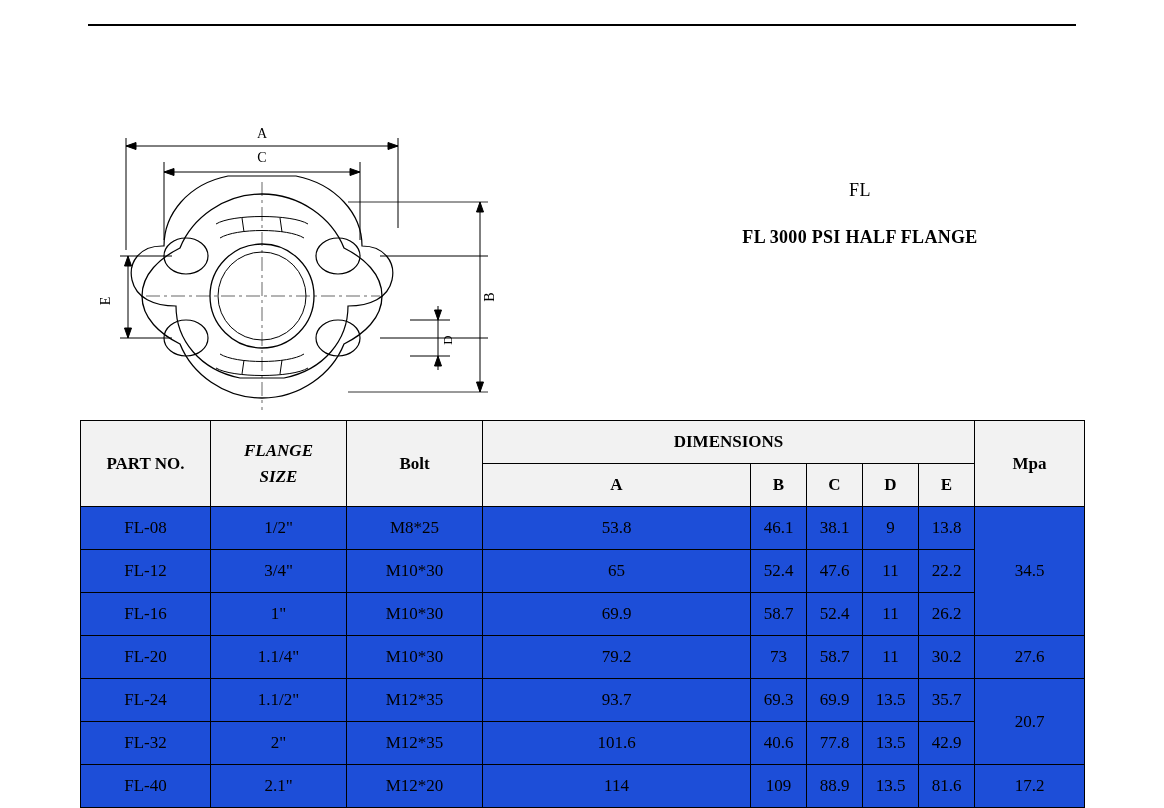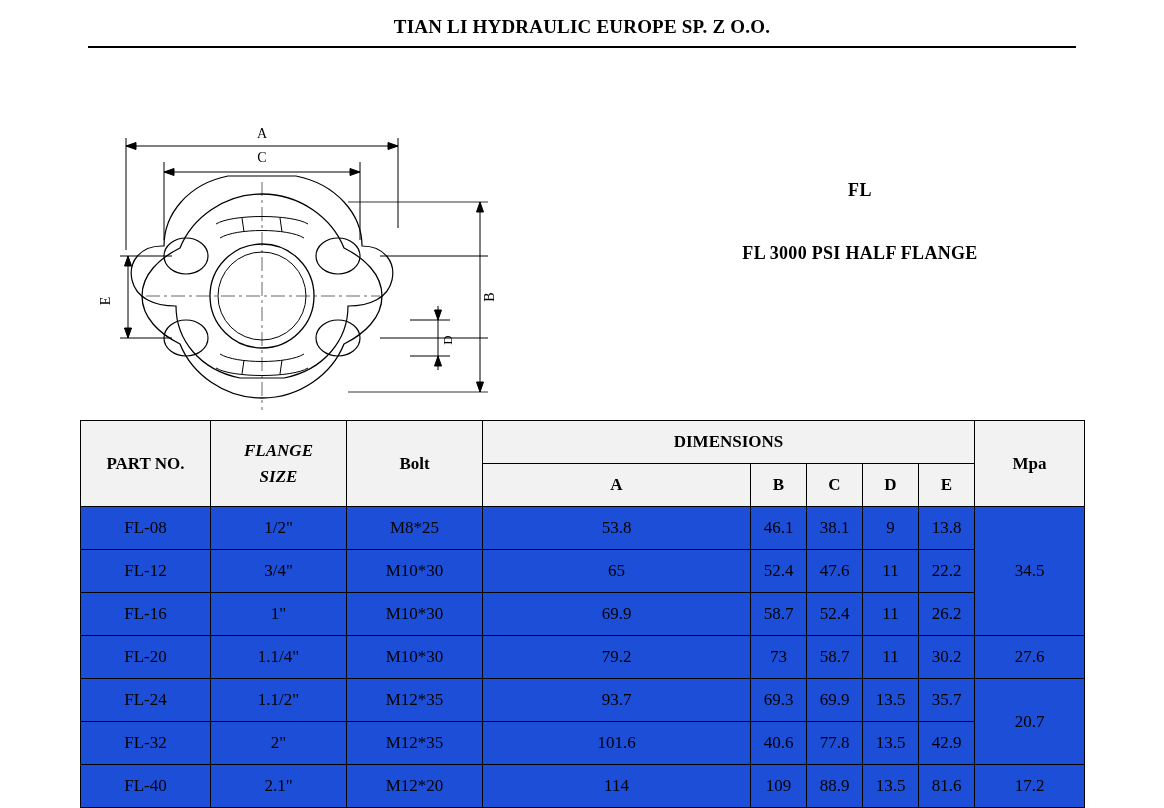--- a/index.html
+++ b/index.html
@@ -51,25 +51,25 @@
   
   .right-titles {
     position: absolute;
     left: 600px;
     top: 180px;
     width: 520px;
     text-align: center;
   }
   .title-main {
     font-size: 18px;
-    font-weight: bold;
+    font-weight: normal;
     letter-spacing: 0.5px;
   }
   .title-sub {
-    margin-top: 42px;
+    margin-top: 26px;
     font-size: 18px;
     font-weight: bold;
     letter-spacing: 0.3px;
   }
 
   
   .table-wrap {
     position: absolute;
     left: 80px;
     top: 420px;
@@ -111,21 +111,20 @@
   .col-b    { width: 56px; }
   .col-c    { width: 56px; }
   .col-d    { width: 56px; }
   .col-e    { width: 56px; }
   .col-mpa  { width: 110px; }
 </style>
 </head>
 <body>
 
 <div class="header">
-  <div class="header-title">TIAN LI HYDRAULIC EUROPE SP. Z O.O.</div>
   <div class="header-rule"></div>
 </div>
 
 <div class="drawing-wrap">
   <svg width="460" height="300" viewBox="0 0 460 300" xmlns="http://www.w3.org/2000/svg">
     <g fill="none" stroke="#000" stroke-width="1">
 
       <line x1="46" y1="28" x2="46" y2="140"></line>
       <line x1="318" y1="28" x2="318" y2="118"></line>
       <line x1="46" y1="36" x2="318" y2="36"></line>

